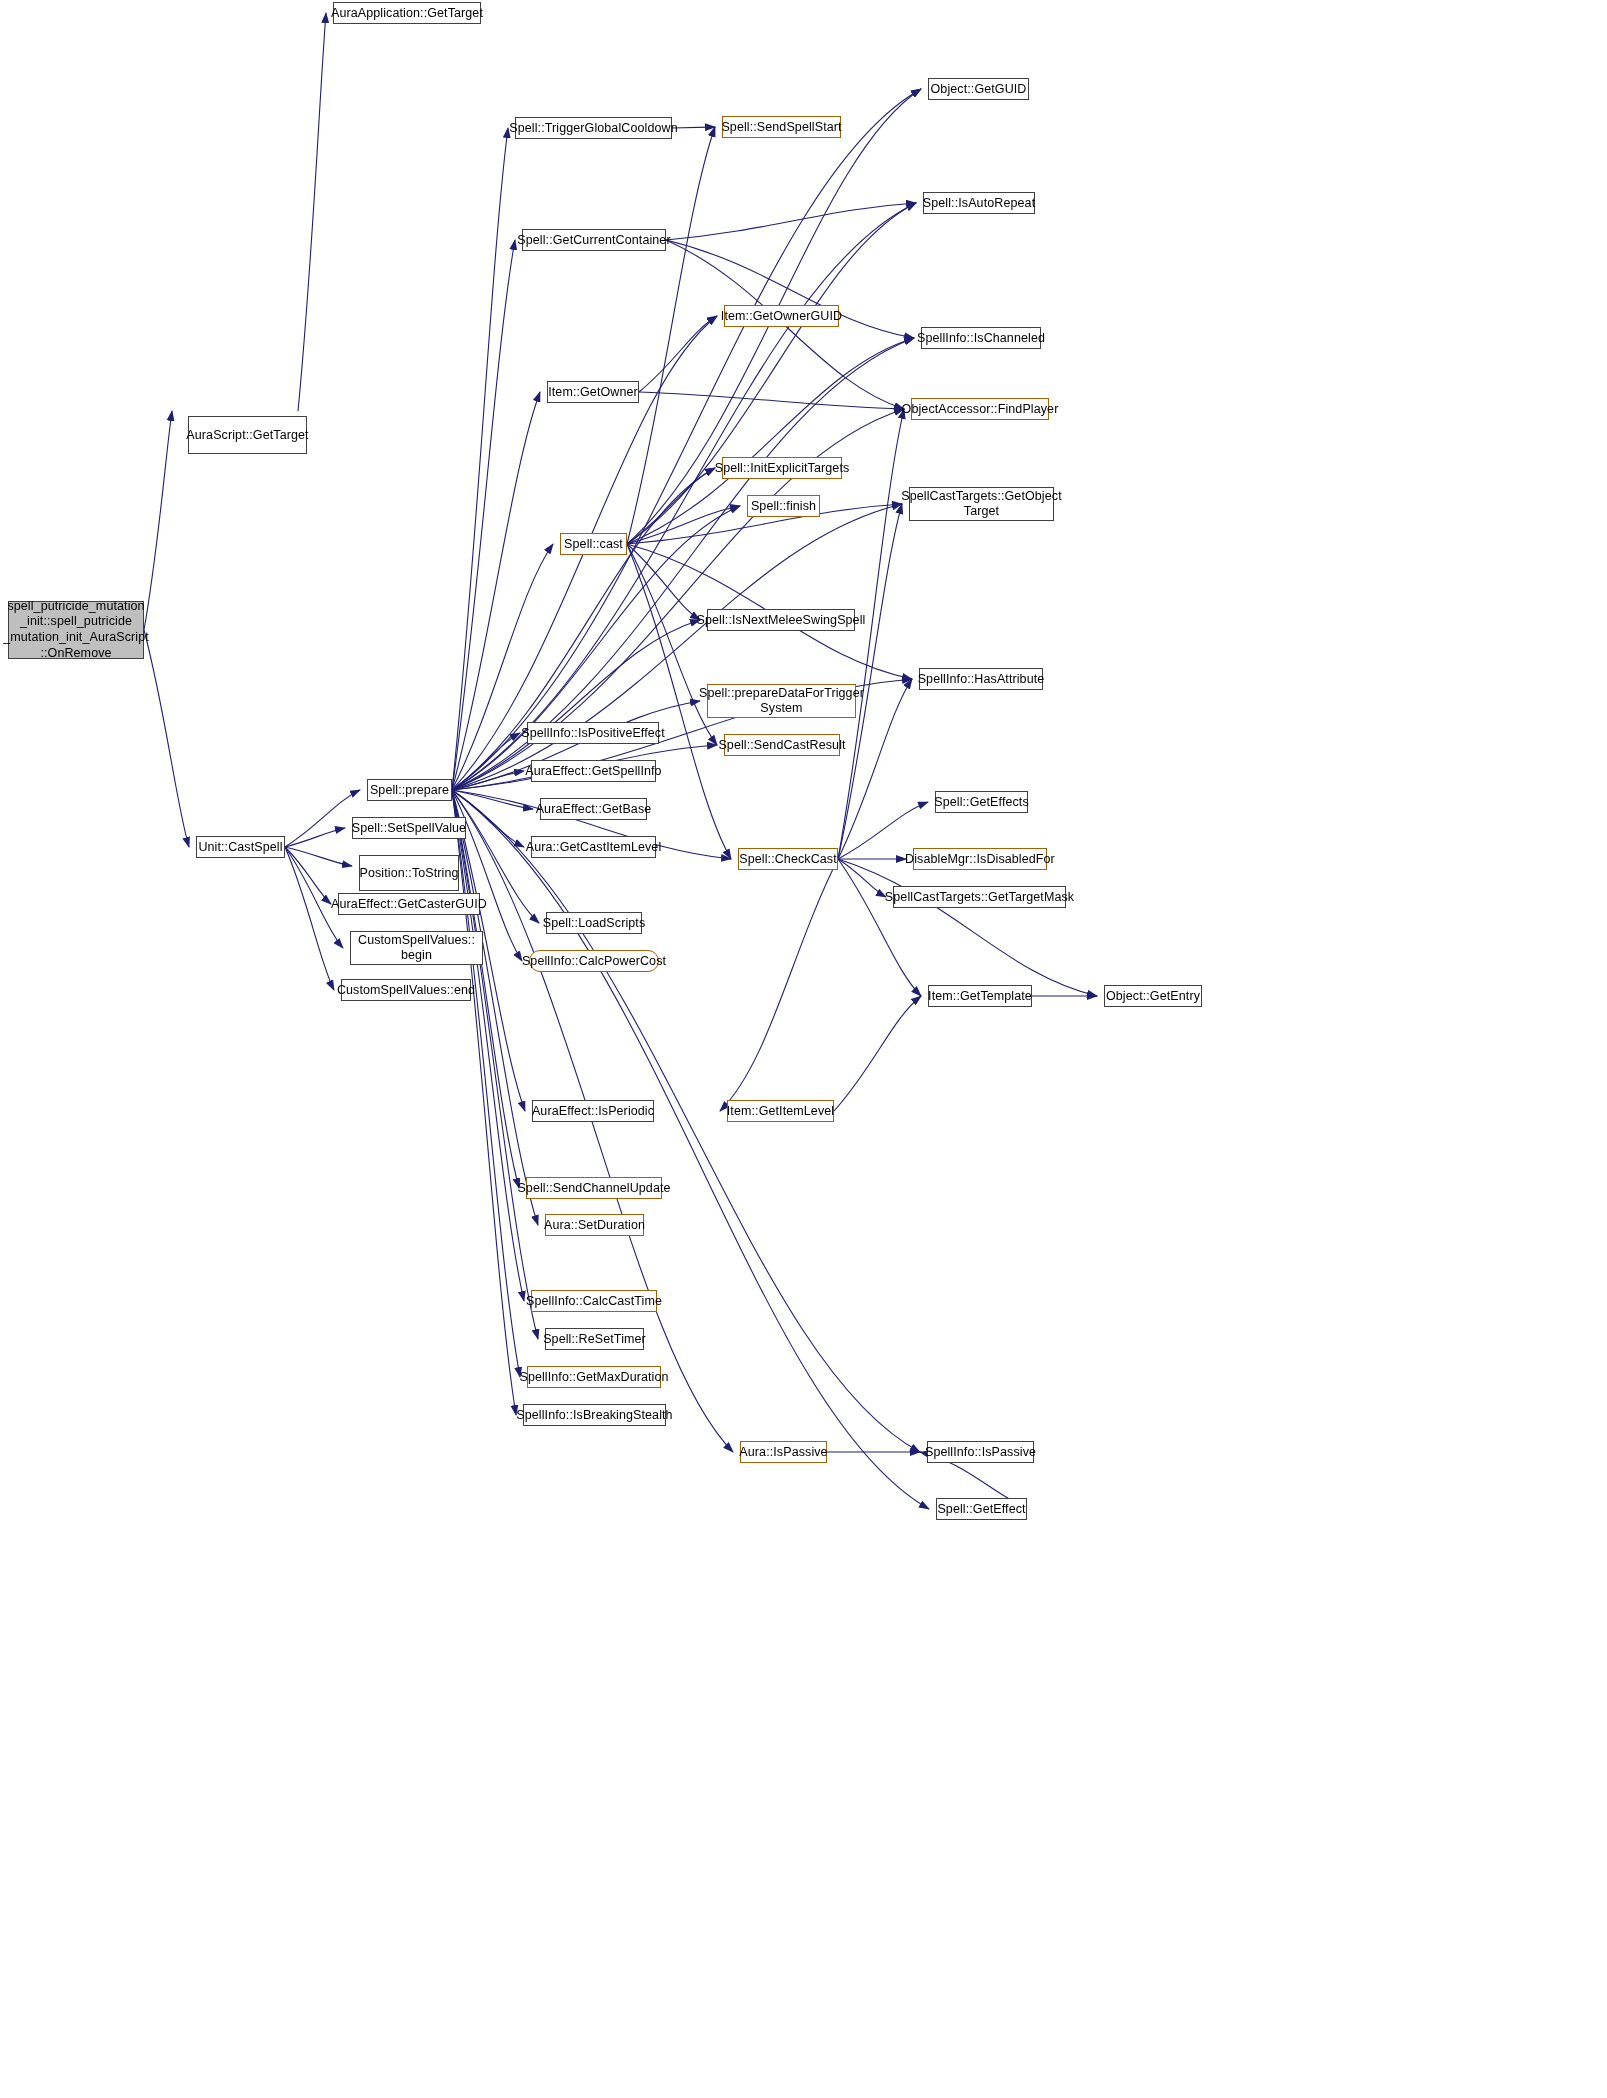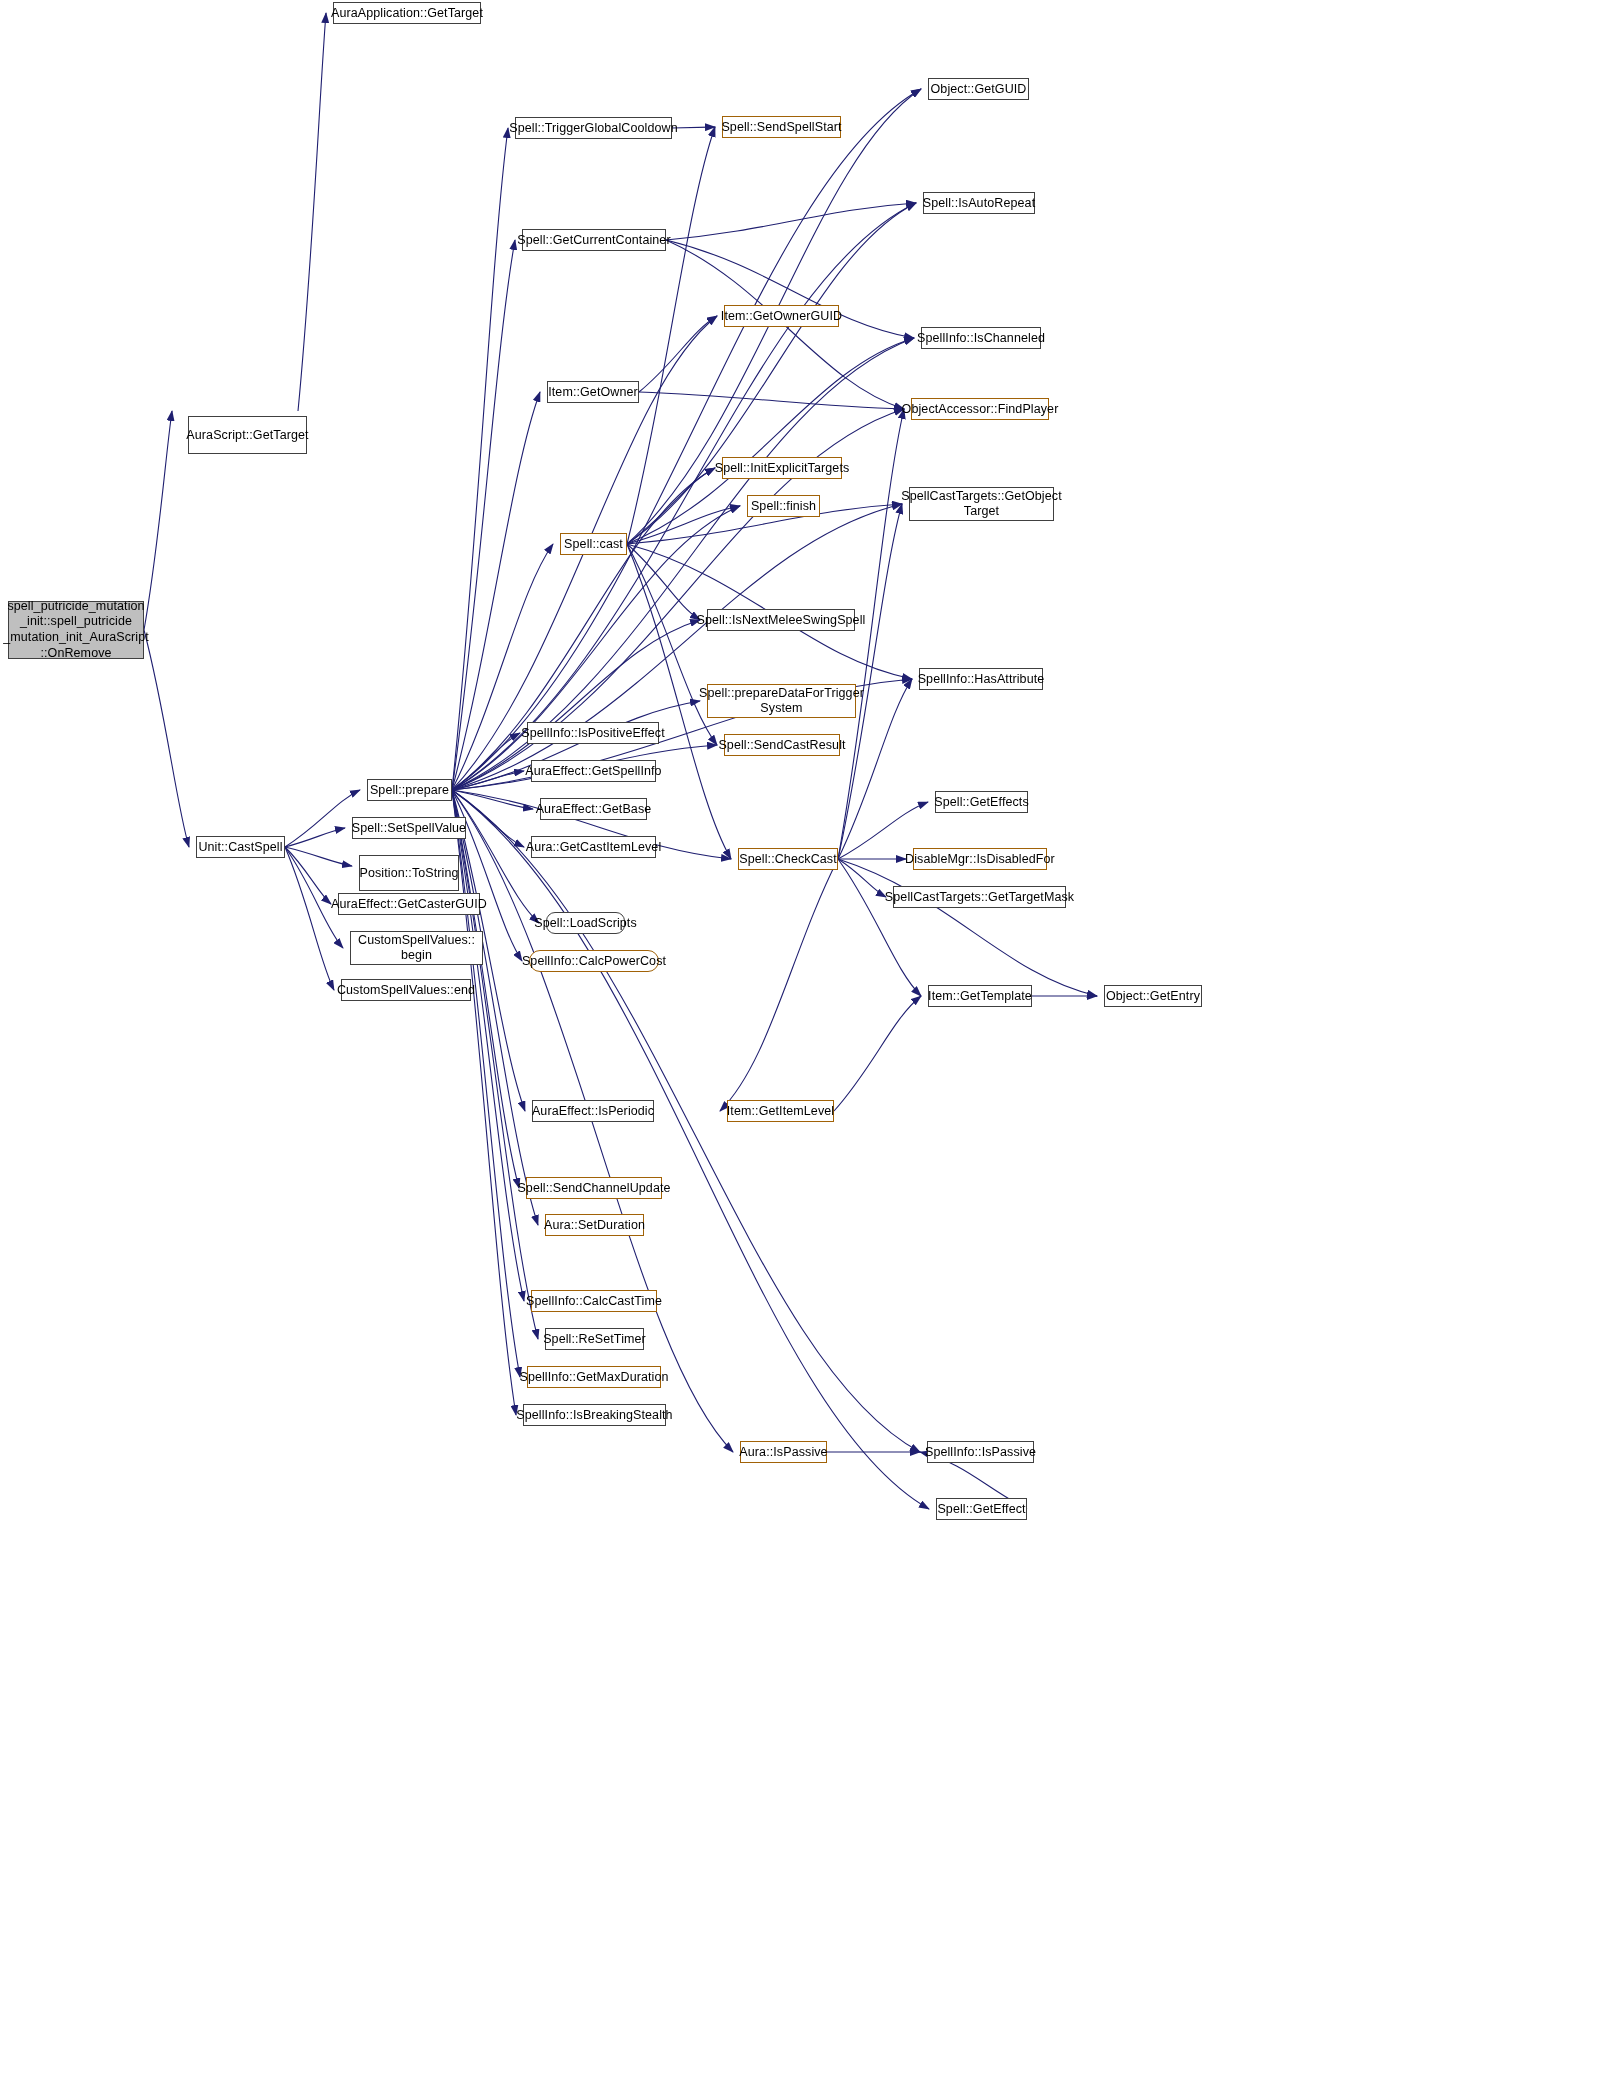--- a/index.html
+++ b/index.html
@@ -150,21 +150,21 @@
 begin</div>
       <div class="node" style="left: 341px; top: 979px; width: 130px; height: 22px;">CustomSpellValues::end</div>
       <div class="node" style="left: 515px; top: 117px; width: 157px; height: 22px;">Spell::TriggerGlobalCooldown</div>
       <div class="node" style="left: 522px; top: 229px; width: 144px; height: 22px;">Spell::GetCurrentContainer</div>
       <div class="node" style="left: 547px; top: 381px; width: 92px; height: 22px;">Item::GetOwner</div>
       <div class="node red" style="left: 560px; top: 533px; width: 67px; height: 22px;">Spell::cast</div>
       <div class="node" style="left: 527px; top: 722px; width: 132px; height: 22px;">SpellInfo::IsPositiveEffect</div>
       <div class="node" style="left: 531px; top: 760px; width: 125px; height: 22px;">AuraEffect::GetSpellInfo</div>
       <div class="node" style="left: 540px; top: 798px; width: 107px; height: 22px;">AuraEffect::GetBase</div>
       <div class="node" style="left: 531px; top: 836px; width: 125px; height: 22px;">Aura::GetCastItemLevel</div>
-      <div class="node" style="left: 546px; top: 912px; width: 79px; height: 22px; border-radius: 9px;">Spell::LoadScripts</div>
+      <div class="node" style="left: 546px; top: 912px; width: 96px; height: 22px;">Spell::LoadScripts</div>
       <div class="node red" style="left: 529px; top: 950px; width: 130px; height: 22px; border-radius: 11px;">SpellInfo::CalcPowerCost</div>
       <div class="node" style="left: 532px; top: 1100px; width: 122px; height: 22px;">AuraEffect::IsPeriodic</div>
       <div class="node red" style="left: 526px; top: 1177px; width: 136px; height: 22px;">Spell::SendChannelUpdate</div>
       <div class="node red" style="left: 545px; top: 1214px; width: 99px; height: 22px;">Aura::SetDuration</div>
       <div class="node red" style="left: 531px; top: 1290px; width: 126px; height: 22px;">SpellInfo::CalcCastTime</div>
       <div class="node" style="left: 545px; top: 1328px; width: 99px; height: 22px; text-align: center;">Spell::ReSetTimer</div>
       <div class="node red" style="left: 527px; top: 1366px; width: 134px; height: 22px;">SpellInfo::GetMaxDuration</div>
       <div class="node" style="left: 523px; top: 1404px; width: 143px; height: 22px;">SpellInfo::IsBreakingStealth</div>
       <div class="node red" style="left: 722px; top: 116px; width: 119px; height: 22px;">Spell::SendSpellStart</div>
       <div class="node red" style="left: 724px; top: 305px; width: 115px; height: 22px;">Item::GetOwnerGUID</div>

